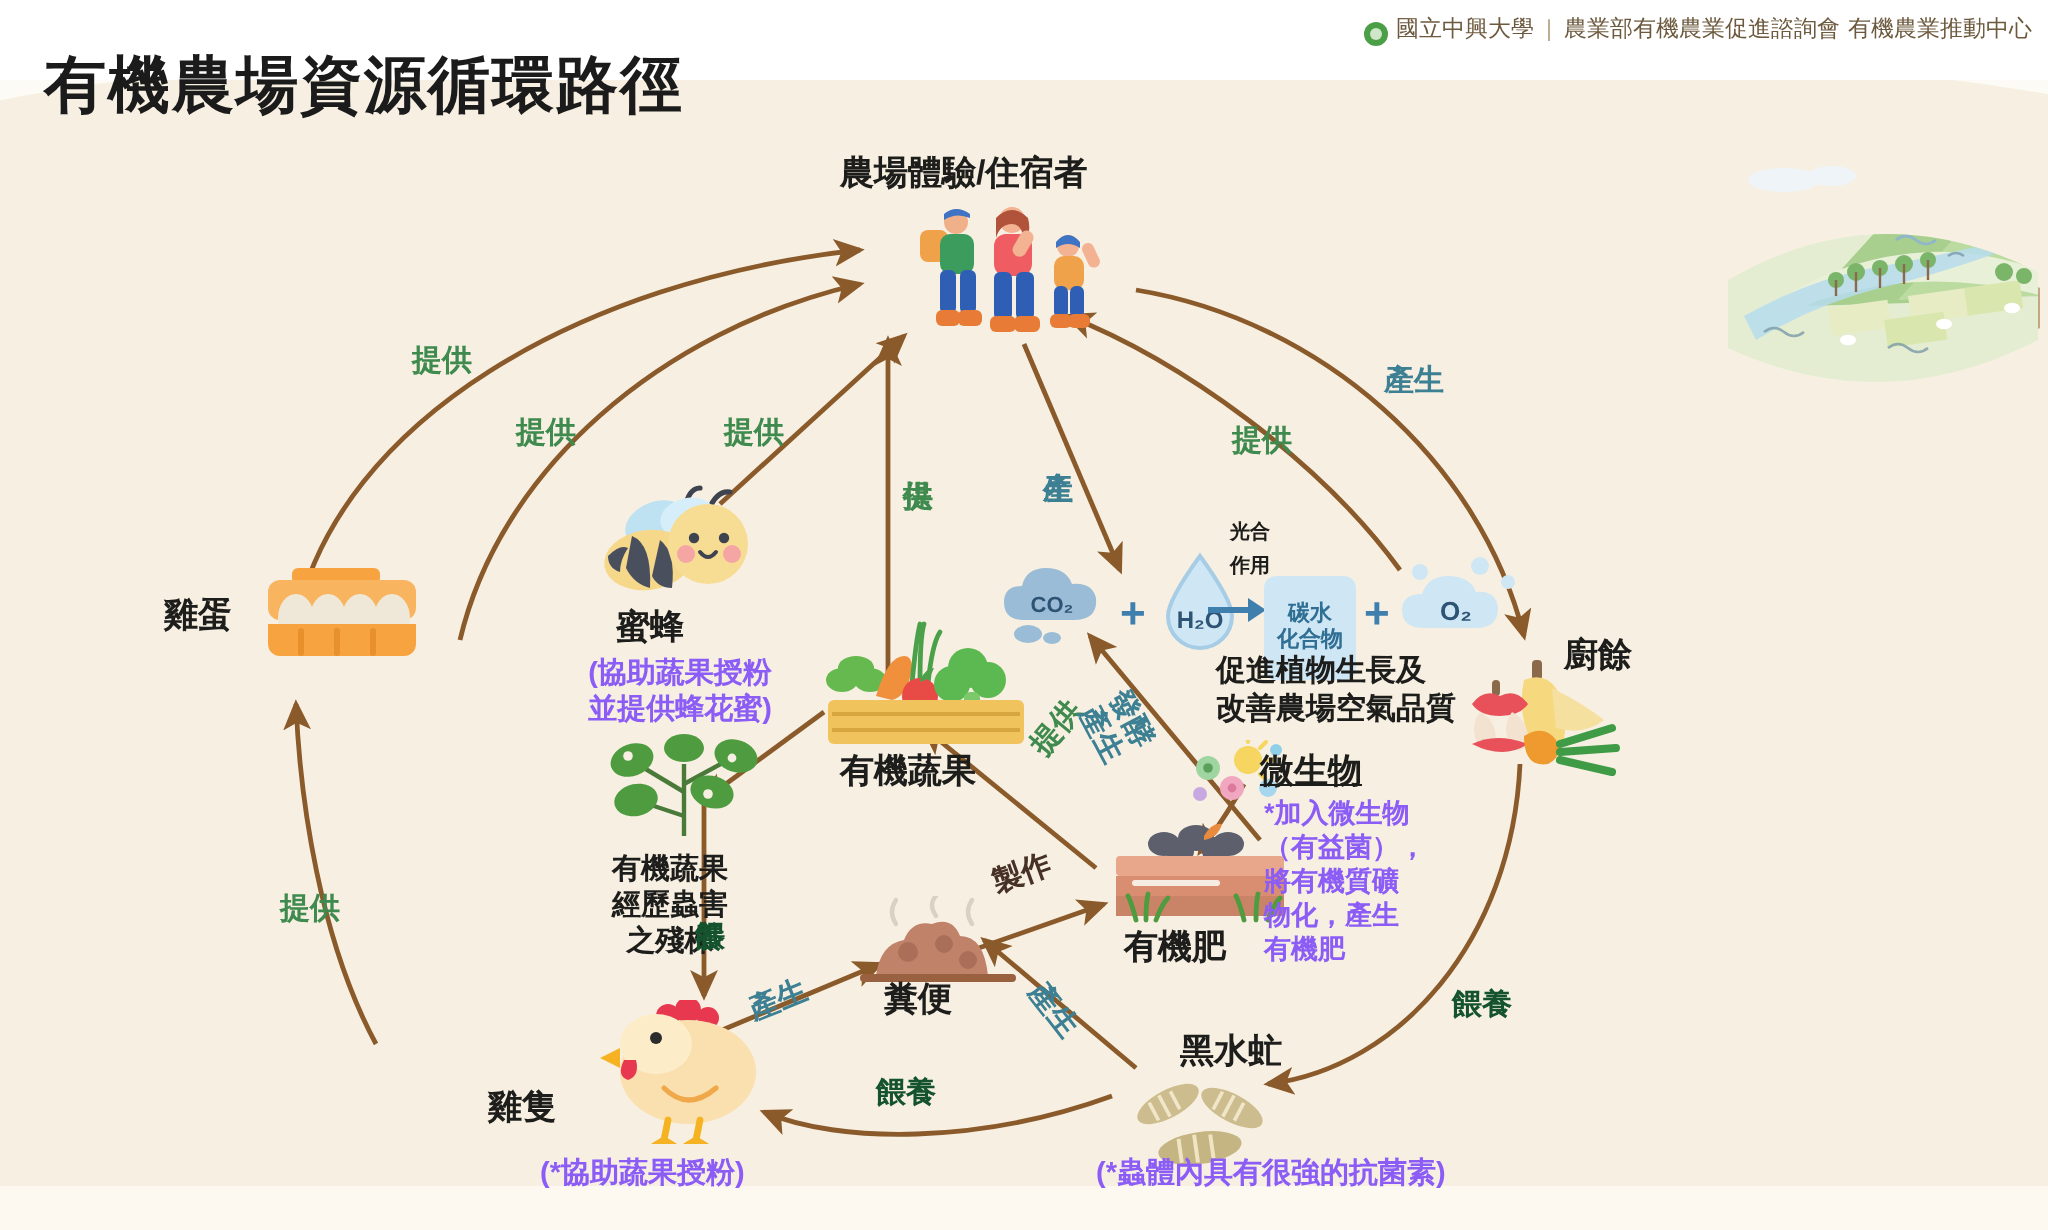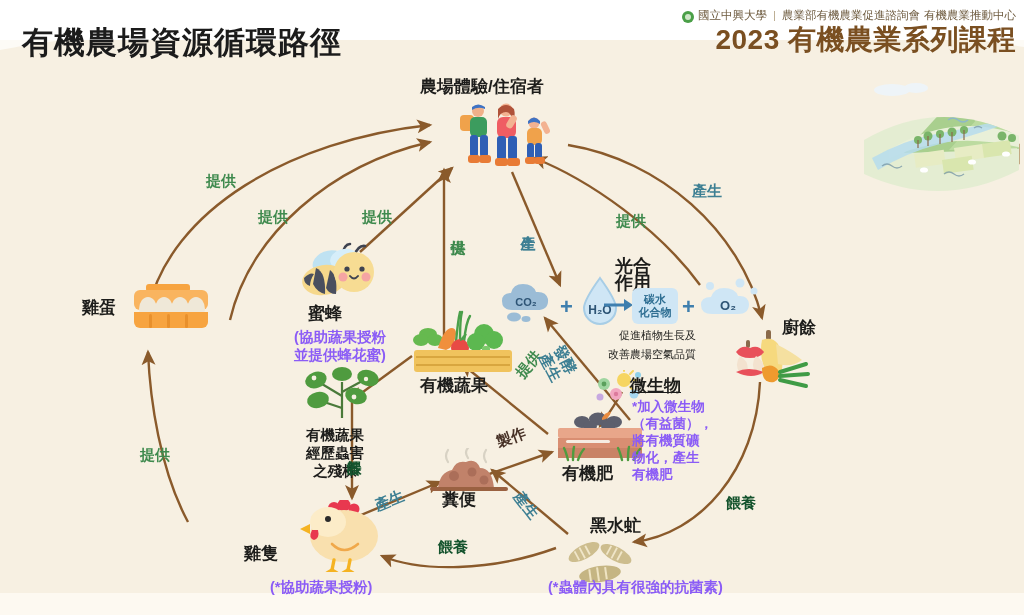--- a/index.html
+++ b/index.html
@@ -79,32 +79,32 @@
   .elabel.feed{color:#14532d;}
   .elabel.make{color:#473126;}
   .elabel.vertical{
     writing-mode:vertical-rl;text-orientation:upright;white-space:nowrap;
   }
   .rot{transform-origin:left top;}
   .plus{
     position:absolute;color:#3f7fae;font-size:22px;font-weight:bold;
   }
   .ps-label{
-    position:absolute;left:615px;top:258px;font-size:18px;font-weight:bold;
+    position:absolute;left:615px;top:258px;font-size:10px;font-weight:bold;
     color:#1d1d1b;line-height:17px;text-align:left;white-space:pre;
   }
   .carb-box{
-    position:absolute;left:632px;top:288px;width:46px;height:36px;
+    position:absolute;left:632px;top:288px;width:46px;height:52px;
     background:#cfe6f5;border-radius:6px;color:#2f6f93;font-size:11px;
     font-weight:bold;display:flex;align-items:center;justify-content:center;
     text-align:center;line-height:13px;white-space:pre;
   }
   .ps-desc{
-    position:absolute;left:608px;top:326px;font-size:11px;font-weight:normal;
-    color:#1d1d1b;line-height:19px;white-space:pre;text-align:right;
+    position:absolute;left:608px;top:326px;font-size:15px;font-weight:bold;
+    color:#1d1d1b;line-height:19px;white-space:pre;
   }
 </style>
 </head>
 <body>
 
 <div id="stage">
 
   <div class="bg-cream"></div>
   <div class="bg-white-top"></div>
   <div class="bg-bottom-strip"></div>
@@ -112,21 +112,20 @@
   <div class="title">有機農場資源循環路徑</div>
 
   <div class="brandbar">
     <div class="brand-line">
       <span class="brand-logo"></span>
       <span>國立中興大學</span>
       <span class="brand-sep">|</span>
       <span>農業部有機農業促進諮詢會</span>
       <span>有機農業推動中心</span>
     </div>
-    <div class="course-title">2023 有機農業系列課程</div>
   </div>
 
   <div class="landscape">
     <svg viewBox="0 0 170 130" width="170" height="130">
       <defs>
         <clipPath id="landClip">
             <path d="M10,62 Q85,18 165,58 L165,92 Q88,132 10,96 Z"></path>
           </clipPath>
       </defs>
       <ellipse cx="38" cy="12" rx="18" ry="6" fill="#eef4f8"></ellipse>

